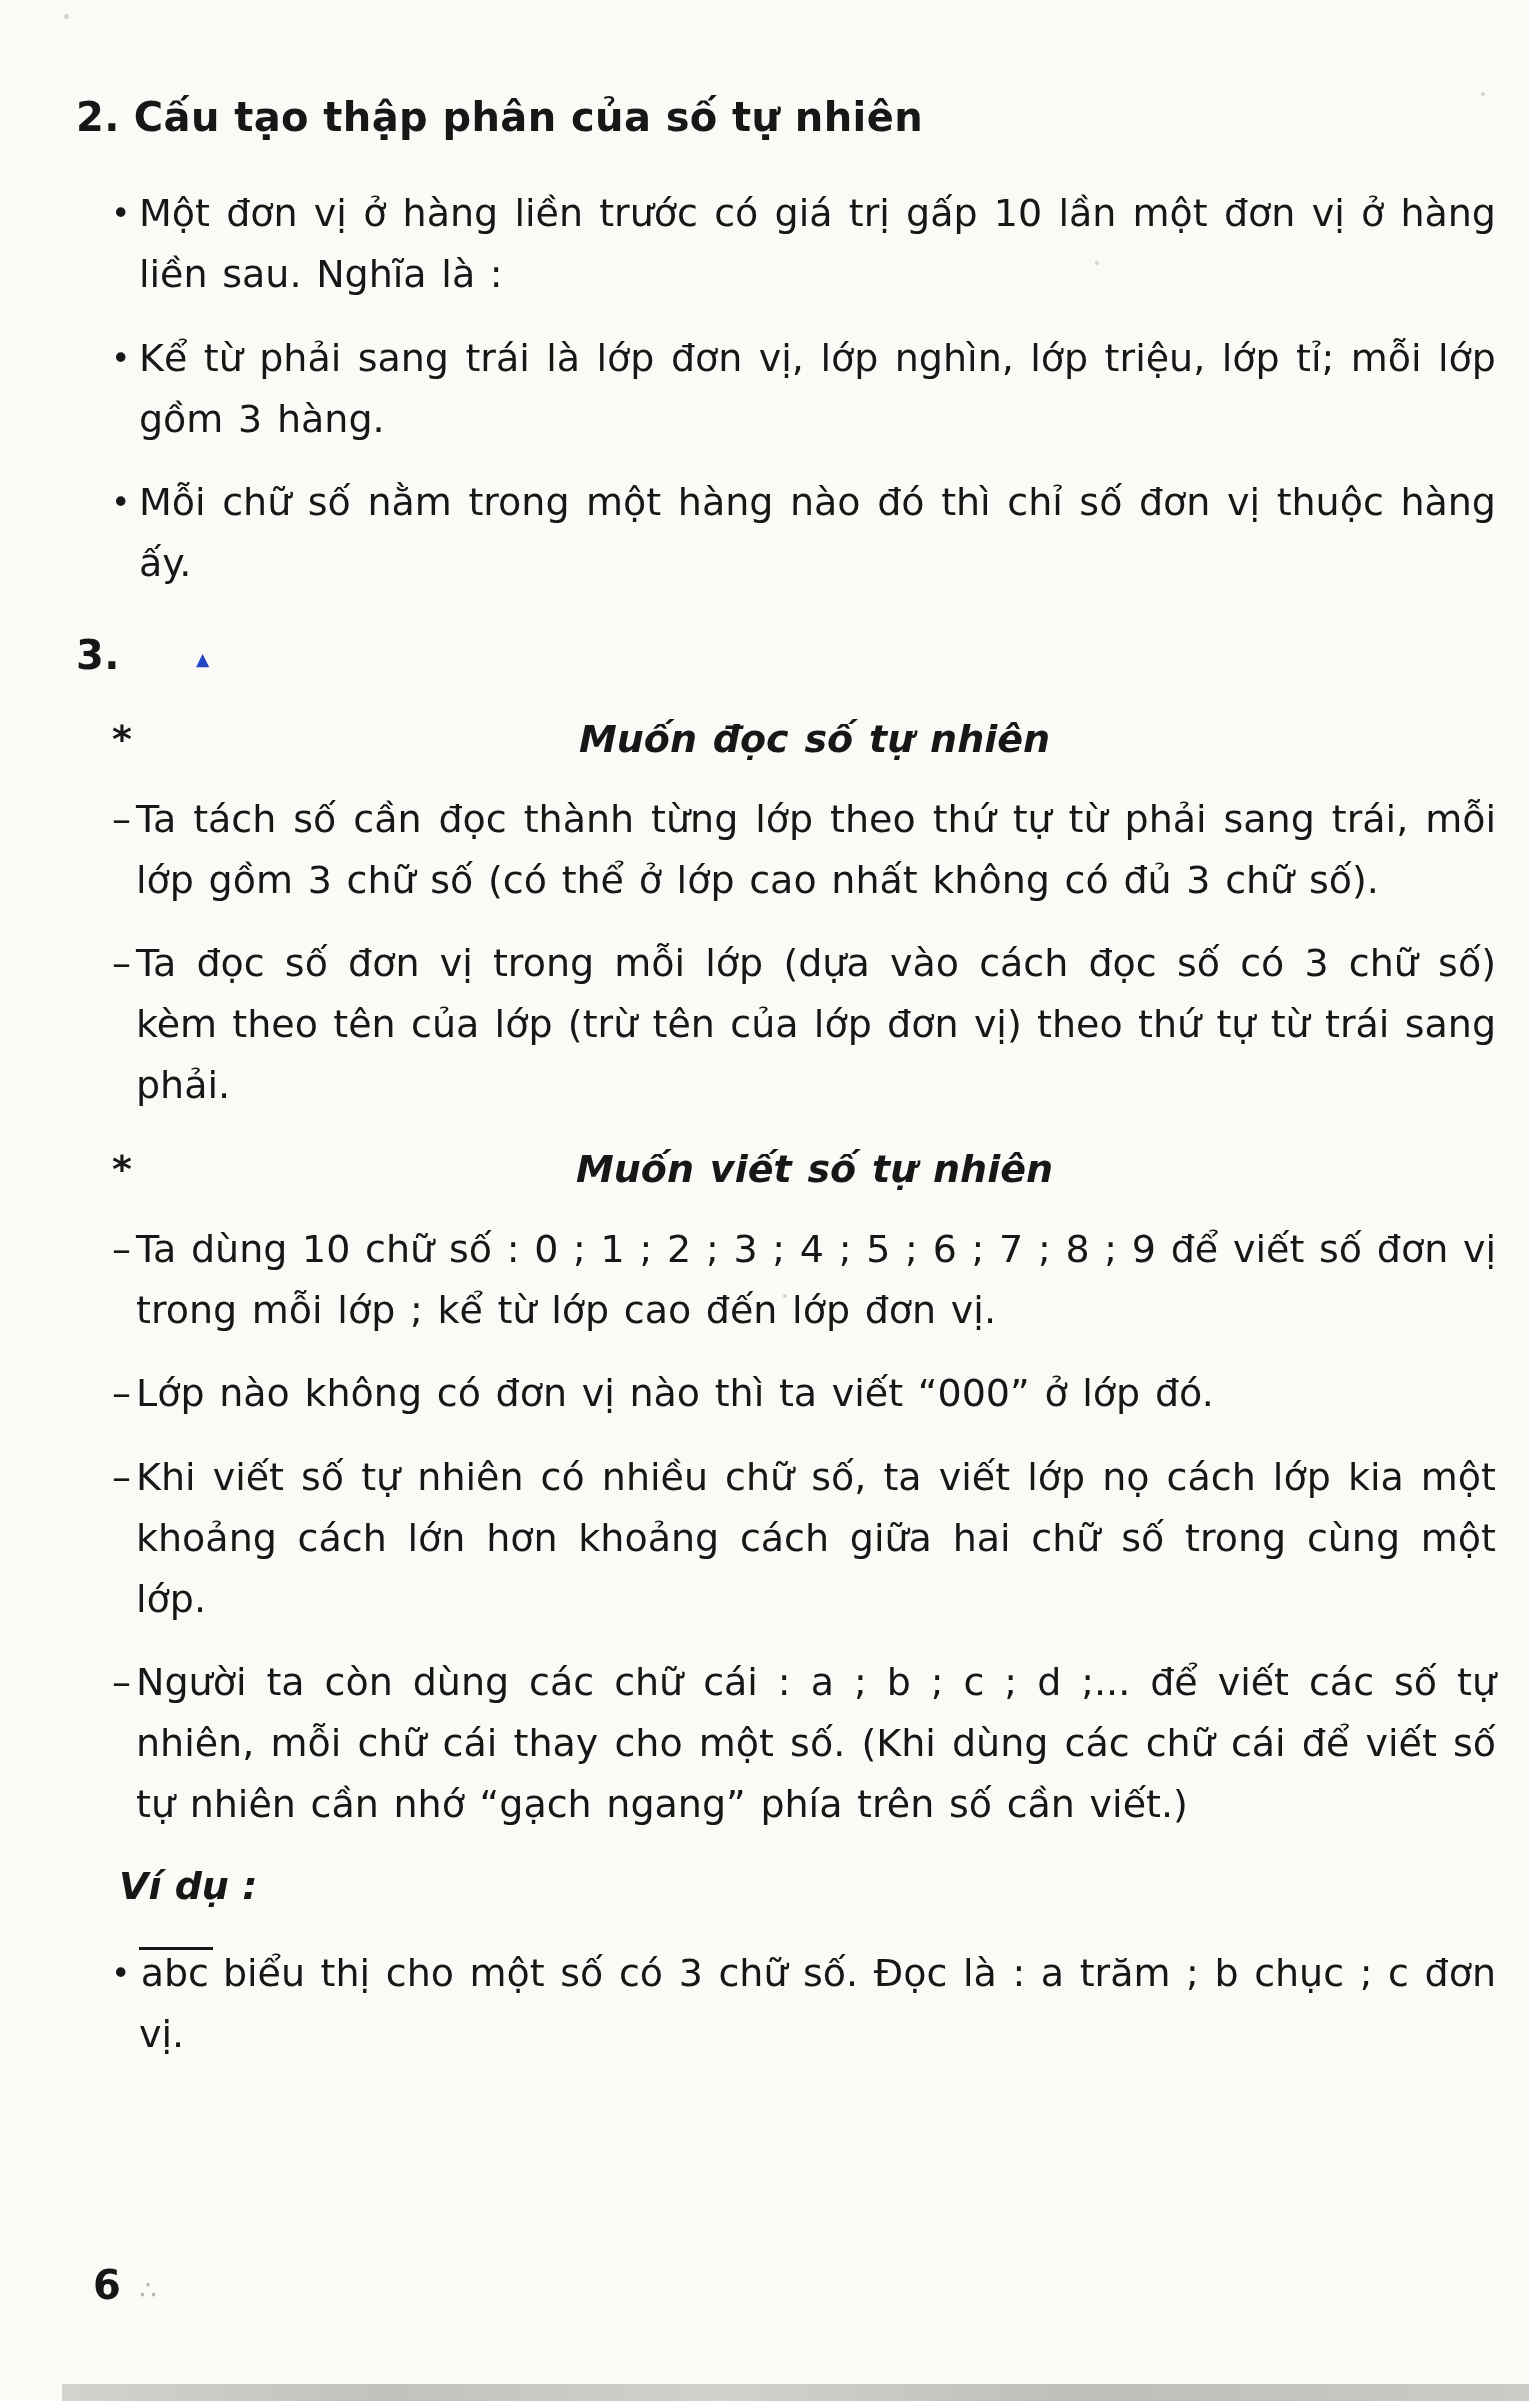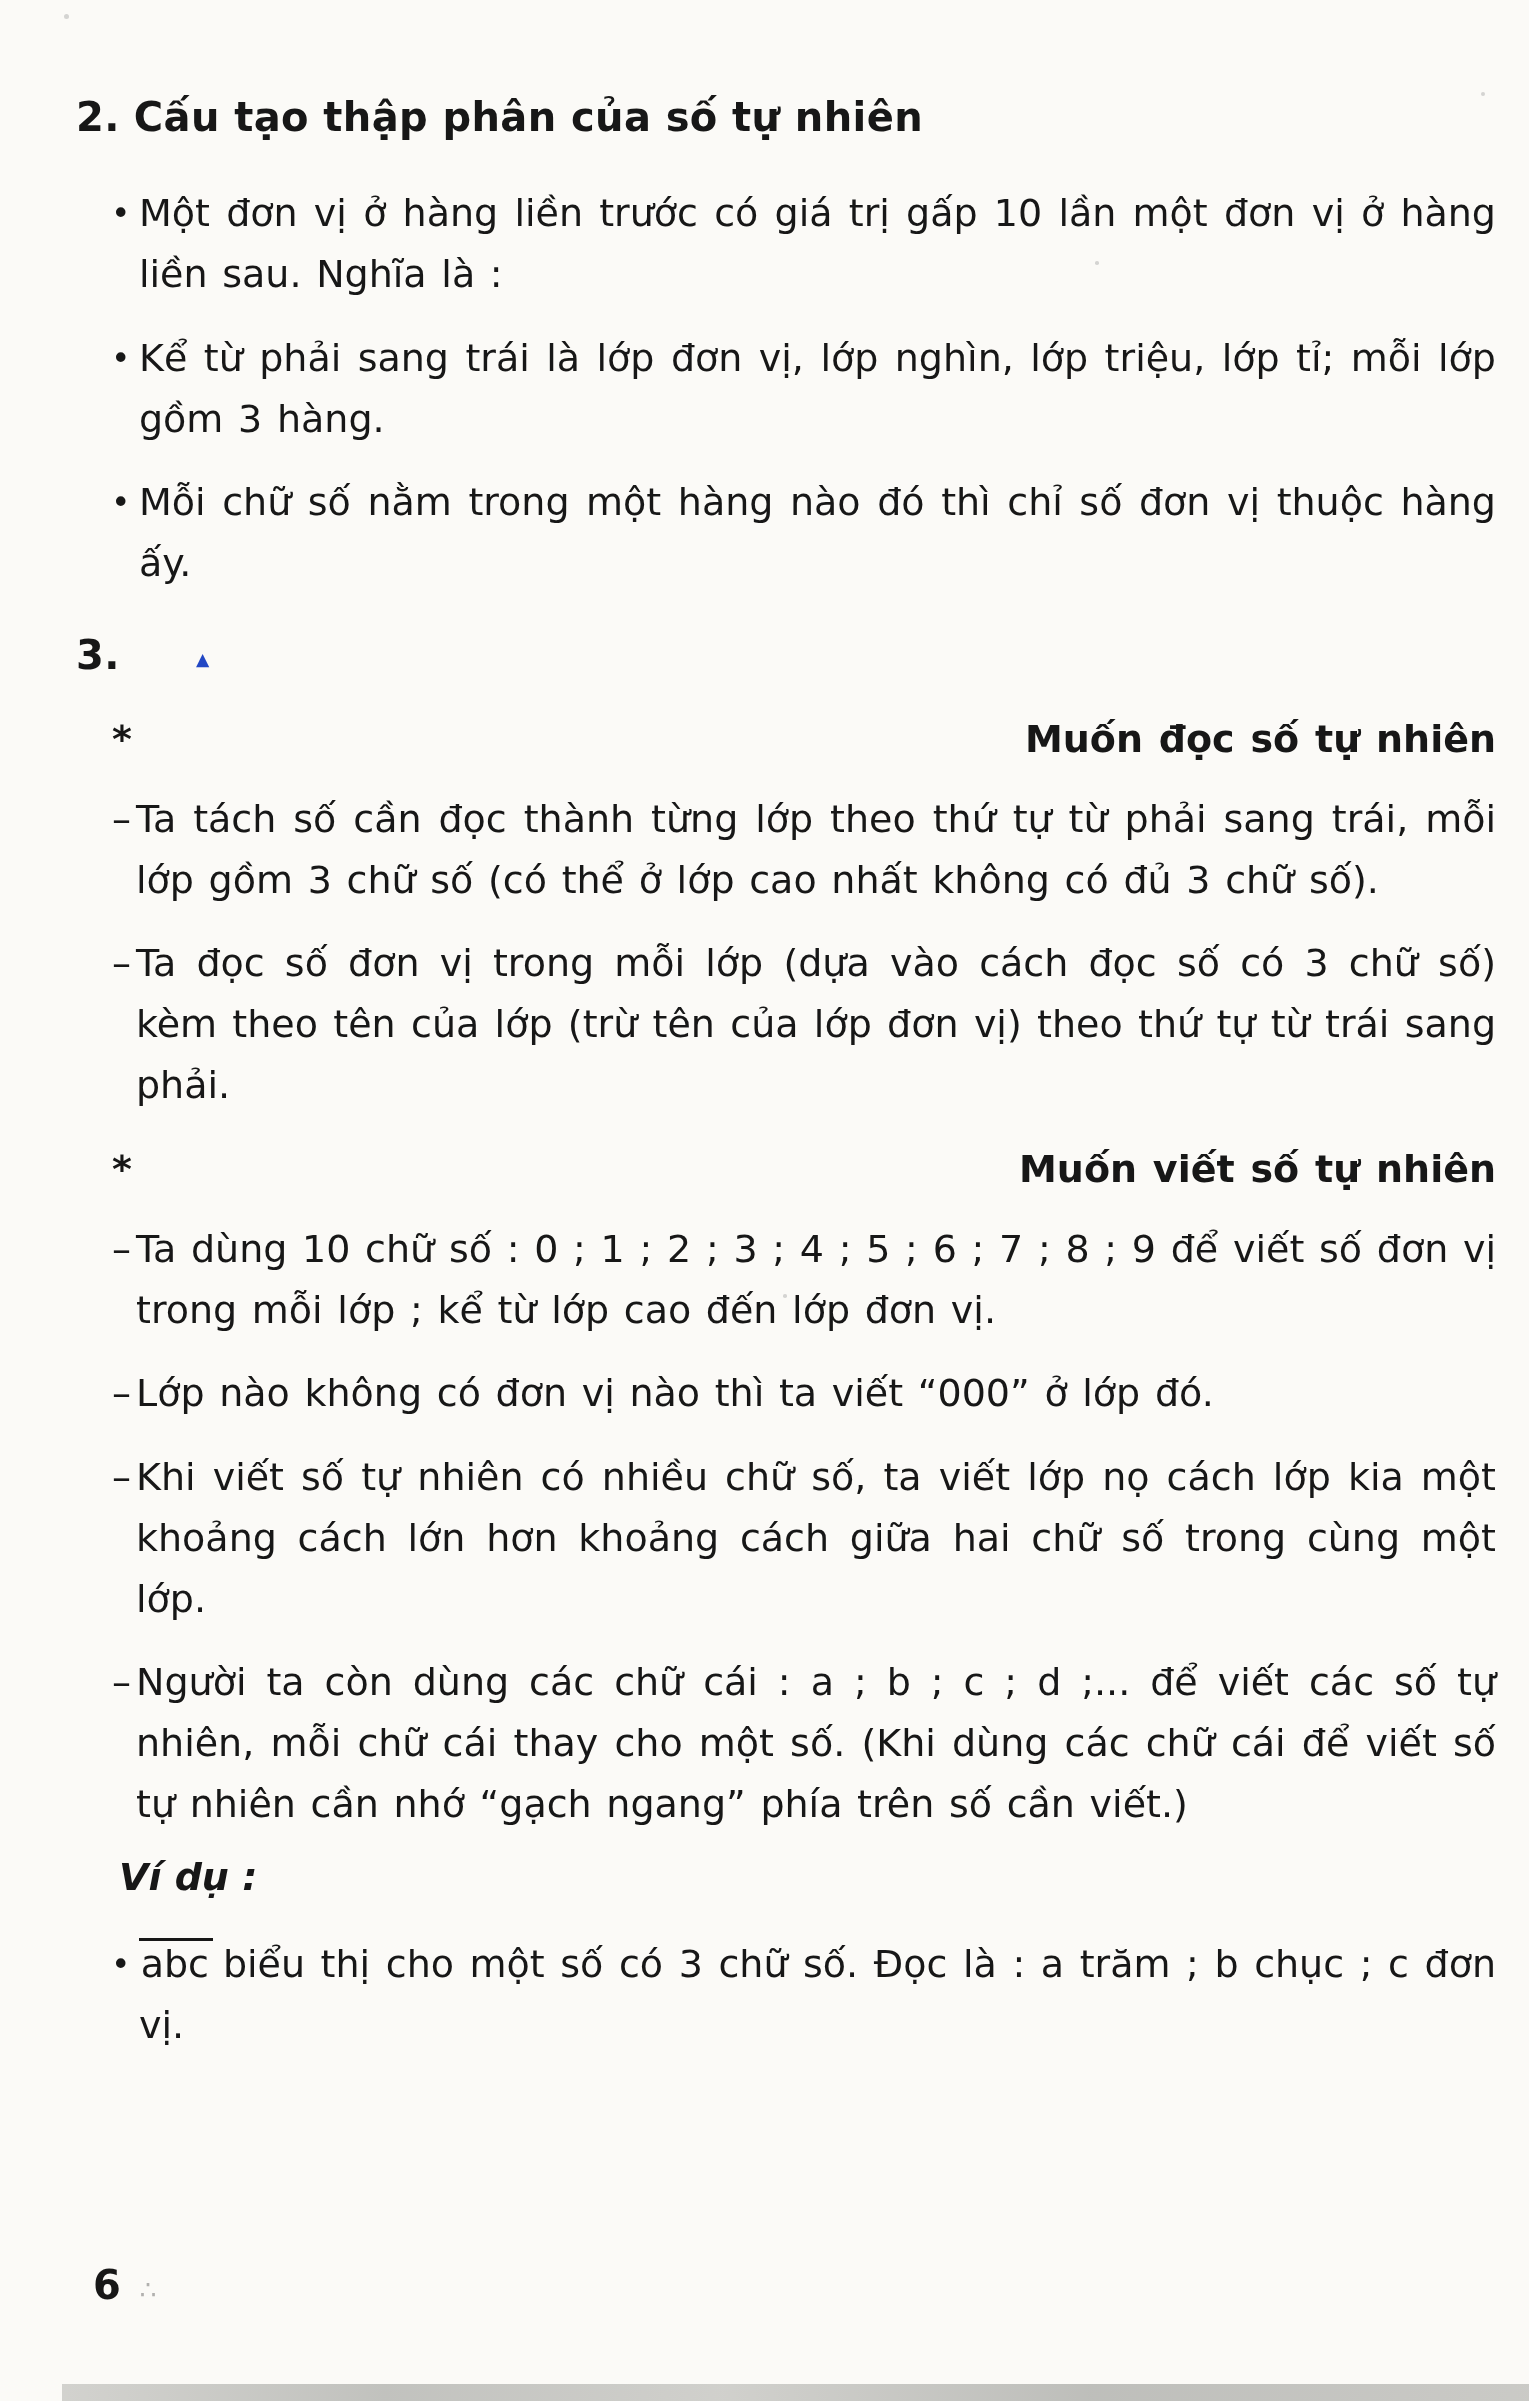--- a/index.html
+++ b/index.html
@@ -36,22 +36,22 @@
     word-spacing:2.6px;
   }
   .marker{flex:0 0 auto;font-size:38px;line-height:61px;}
   .m-bullet{margin-left:35px;width:28px;font-size:33px;}
   .m-dash{margin-left:36px;width:24px;}
   .m-star{margin-left:36px;width:21px;font-weight:bold;}
   .plain-para{
     margin-top:22.5px;margin-left:29px;
     font-size:38px;line-height:61px;text-align:justify;word-spacing:2.6px;
   }
-  .star-head .para{font-weight:bold;text-align:right;}
-  .example{margin-top:12px;margin-left:43px;
+  .star-head .para{font-weight:bold;text-align:center;font-style:italic;}
+  .example{margin-top:21px;margin-left:43px;
     font-size:38px;line-height:61px;font-weight:bold;font-style:italic;}
   .abc-item{margin-top:26px;}
   .overline{
     display:inline-block;
     border-top:3.5px solid #171717;
     padding:1.7px 3.5px 0 1.7px;
     line-height:1.15;
   }
   .rest{margin-left:10.4px;}
   

